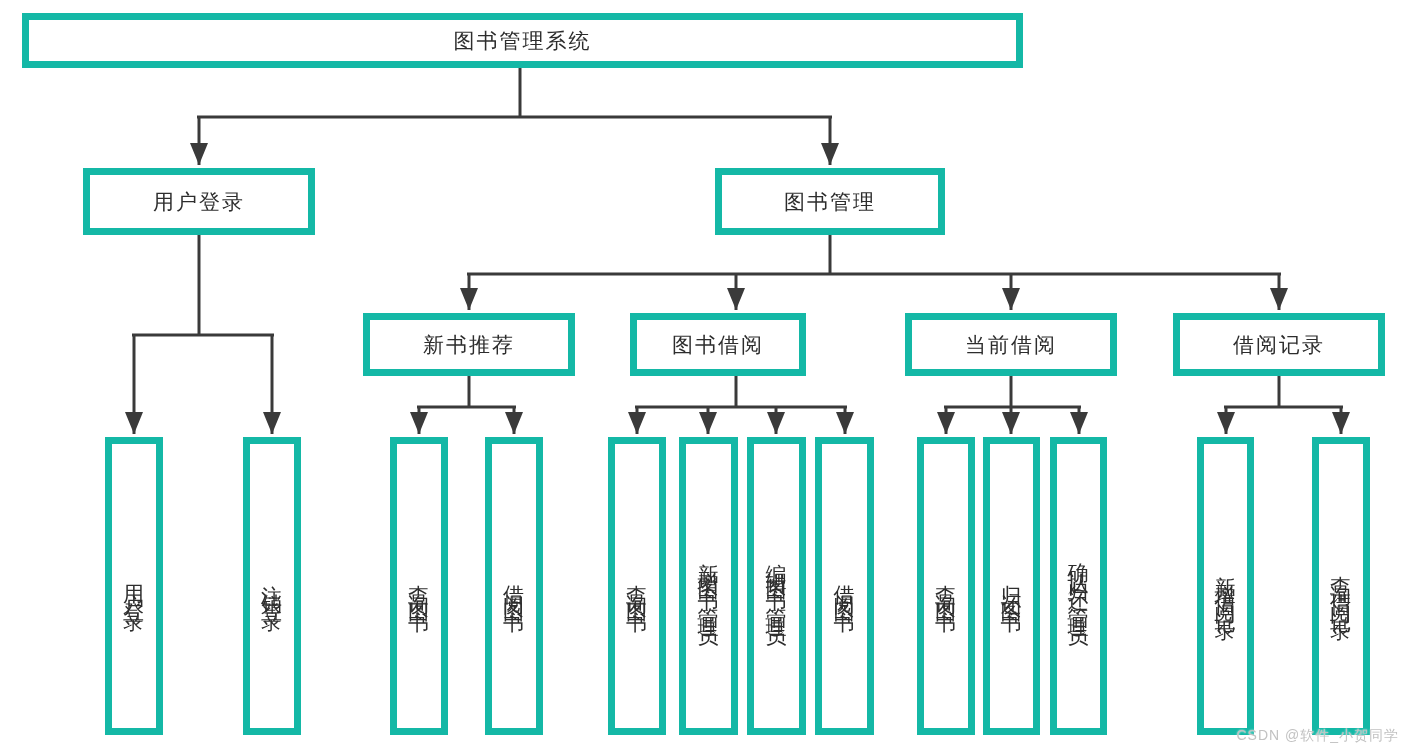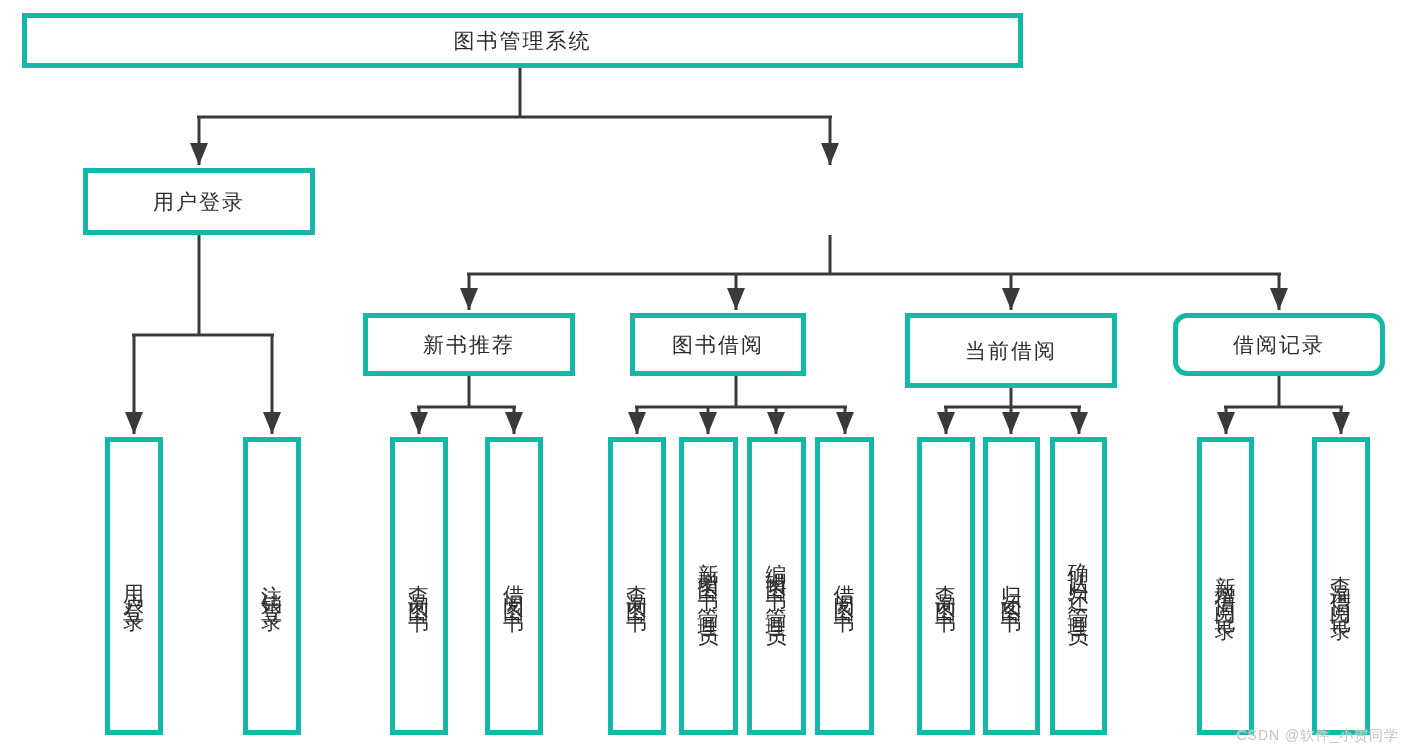--- a/index.html
+++ b/index.html
@@ -15,21 +15,21 @@
     position: absolute;
     left: 0; top: 0;
     width: 1405px; height: 747px;
     z-index: 1;
   }
   .connectors line { stroke: #3a3a3a; stroke-width: 3; }
   .node {
     position: absolute;
     box-sizing: border-box;
     background: #ffffff;
-    border: 5px solid #14b8a6;
+    border: 7px solid #14b8a6;
     display: flex;
     align-items: center;
     justify-content: center;
     z-index: 2;
     color: #2d2d2d;
   }
   .h-label {
     font-size: 21px;
     letter-spacing: 2px;
     white-space: nowrap;
@@ -108,31 +108,34 @@
     <line x1="1341" y1="406" x2="1341" y2="434" marker-end="url(#ah)"></line>
   </svg>
 
   <div class="node" style="left:22px; top:13px; width:1001px; height:55px;">
     <span class="h-label">图书管理系统</span>
   </div>
 
   <div class="node" style="left:83px; top:168px; width:232px; height:67px;">
     <span class="h-label">用户登录</span>
   </div>
+  <div class="node" style="left:715px; top:168px; width:230px; height:67px;">
+    <span class="h-label">图书管理</span>
+  </div>
 
   <div class="node" style="left:363px; top:313px; width:212px; height:63px;">
     <span class="h-label">新书推荐</span>
   </div>
   <div class="node" style="left:630px; top:313px; width:176px; height:63px;">
     <span class="h-label">图书借阅</span>
   </div>
-  <div class="node" style="left:905px; top:313px; width:212px; height:75px;">
+  <div class="node" style="left:905px; top:313px; width:212px; height:63px;">
     <span class="h-label">当前借阅</span>
   </div>
-  <div class="node" style="left:1173px; top:313px; width:212px; height:63px;border-radius:14px;">
+  <div class="node" style="left:1173px; top:313px; width:212px; height:63px;">
     <span class="h-label">借阅记录</span>
   </div>
 
   <div class="node leaf" style="left:105px; top:437px; width:58px; height:298px;">
     <span class="v-label">用户登录</span>
   </div>
   <div class="node leaf" style="left:243px; top:437px; width:58px; height:298px;">
     <span class="v-label">注销登录</span>
   </div>
 

